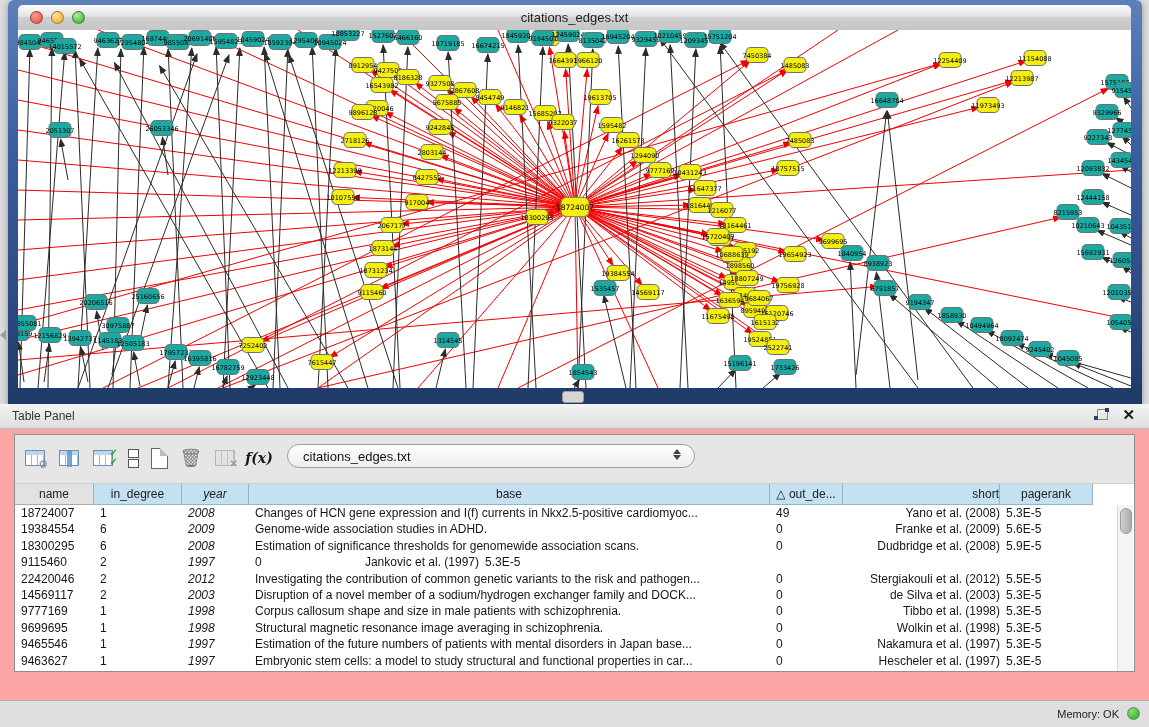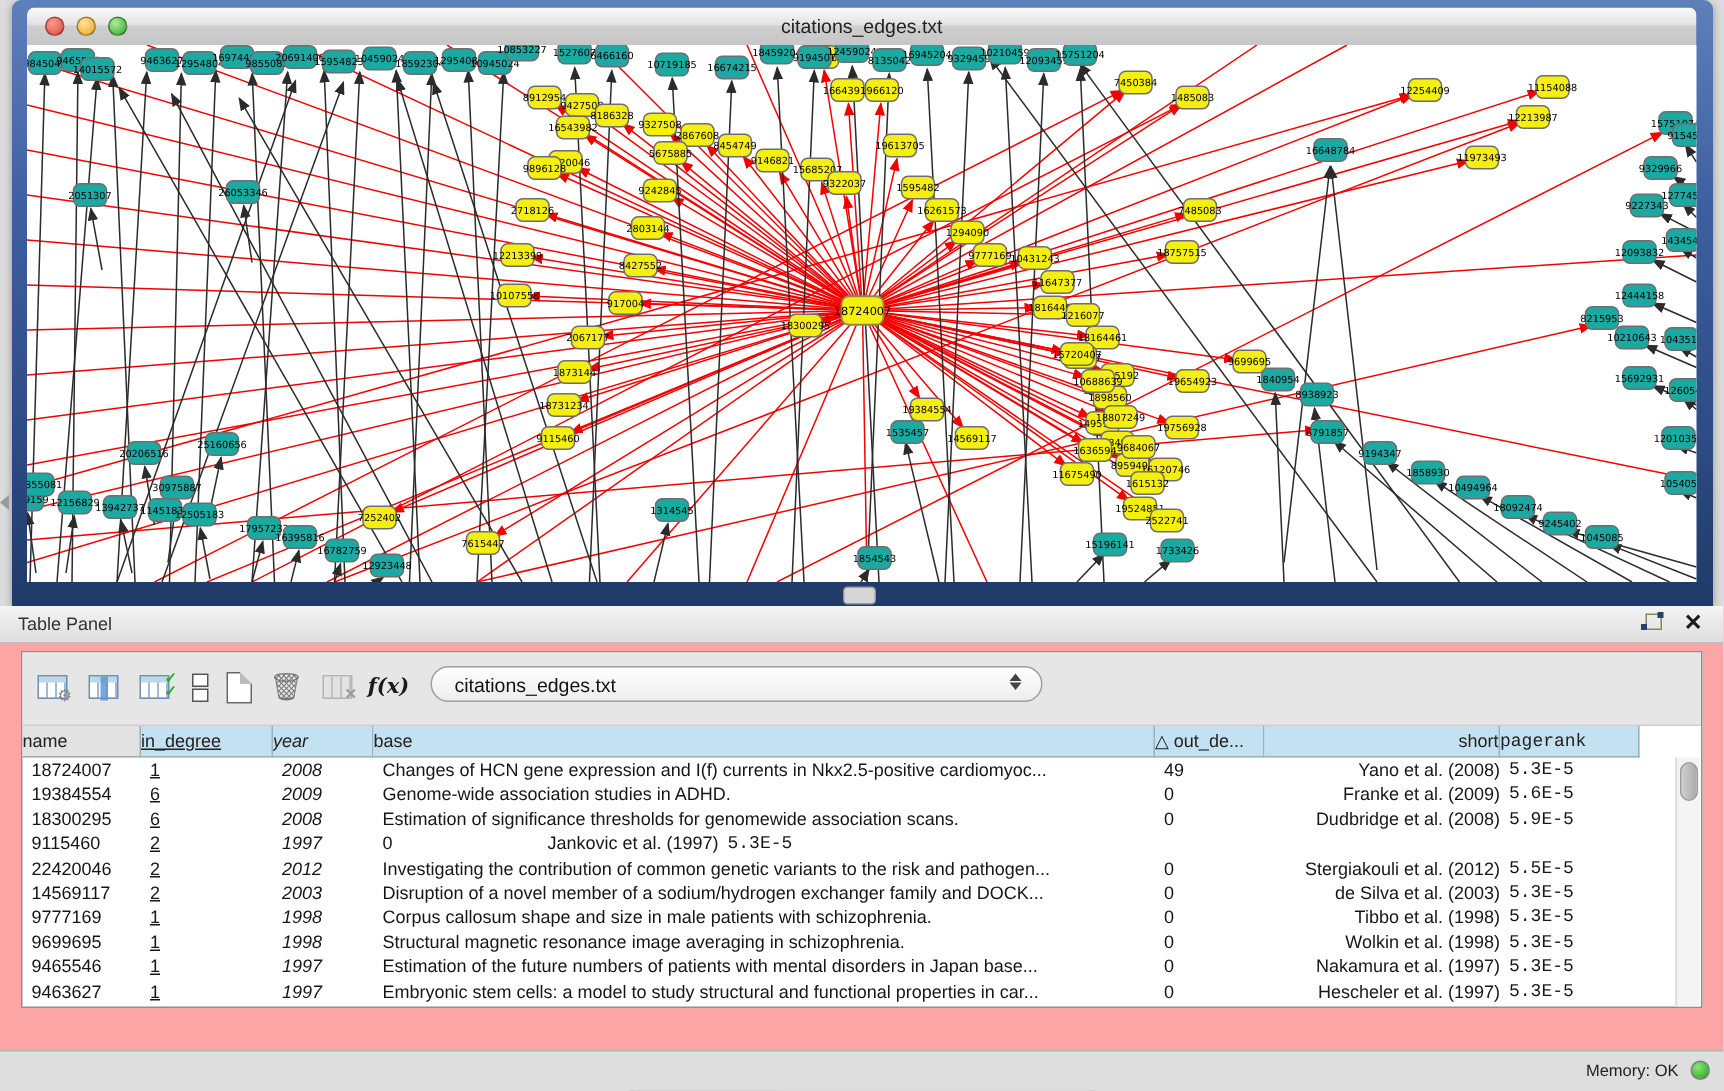--- a/index.html
+++ b/index.html
@@ -51,28 +51,28 @@
 
   .combo{position:absolute;left:272px;top:9px;width:408px;height:24px;background:linear-gradient(#ffffff,#ededed);
     border:1px solid #9f9f9f;border-radius:12px;box-sizing:border-box;cursor:pointer;}
   .combo-label{position:absolute;left:15px;top:4px;font-size:13px;color:#111;}
   .combo-arrows{position:absolute;right:13px;top:4px;display:flex;flex-direction:column;align-items:center;gap:1px;}
   .arr-up{width:0;height:0;border-left:4px solid transparent;border-right:4px solid transparent;border-bottom:5px solid #444;}
   .arr-dn{width:0;height:0;border-left:4px solid transparent;border-right:4px solid transparent;border-top:5px solid #444;}
 
   .thead{position:absolute;left:0;top:49px;height:21px;display:flex;}
   .hcell{box-sizing:border-box;height:21px;border-right:1px solid #96b4c4;border-bottom:1px solid #96b4c4;
-    background:#c3e1f0;font-size:12px;color:#222;text-align:left;line-height:20px;
+    background:#c3e1f0;font-size:12px;color:#222;text-align:center;line-height:20px;
     overflow:hidden;white-space:nowrap;cursor:pointer;}
   .hcell.first{background:#e2e2e2;border-right:1px solid #aaa;border-bottom:1px solid #aaa;}
   .rows{position:absolute;left:0;top:70px;width:1104px;height:166px;overflow:hidden;}
   .trow{display:flex;height:16.4px;font-size:12px;color:#161616;cursor:default;}
   .tcell{box-sizing:border-box;padding:1px 0 0 6px;overflow:hidden;white-space:nowrap;}
-  .c0{width:79px;}.c1{width:88px;text-decoration:underline;}.c2{width:67px;font-style:italic;}.c3{width:521px;}.c4{width:73px;}
-  .c5{width:157px;text-align:right;padding-left:0;}.c6{width:93px;font-family:Liberation Mono, monospace;}
+  .c0{width:79px;}.c1{width:88px;}.c2{width:67px;font-style:italic;}.c3{width:521px;}.c4{width:73px;}
+  .c5{width:157px;text-align:right;padding-left:0;}.c6{width:93px;}
 
   .vscroll{position:absolute;right:1px;top:70px;width:15px;height:166px;background:#f4f4f4;
     border-left:1px solid #d8d8d8;}
   .vthumb{position:absolute;left:2px;top:3px;width:10px;height:24px;background:linear-gradient(90deg,#cfcfcf,#ababab);
     border-radius:6px;border:1px solid #9c9c9c;}
 
   .seg-wrap{position:absolute;left:0;top:268px;width:100%;height:28px;display:flex;justify-content:center;}
   .seg{margin-top:1px;height:22px;display:flex;border:1px solid #979797;border-radius:5px;overflow:hidden;
     background:#ffffff;box-shadow:0 1px 1px rgba(0,0,0,.15);}
   .seg-item{padding:0 16px;font-size:13px;line-height:21px;color:#1c1c1c;border-right:1px solid #c8c8c8;cursor:pointer;}

